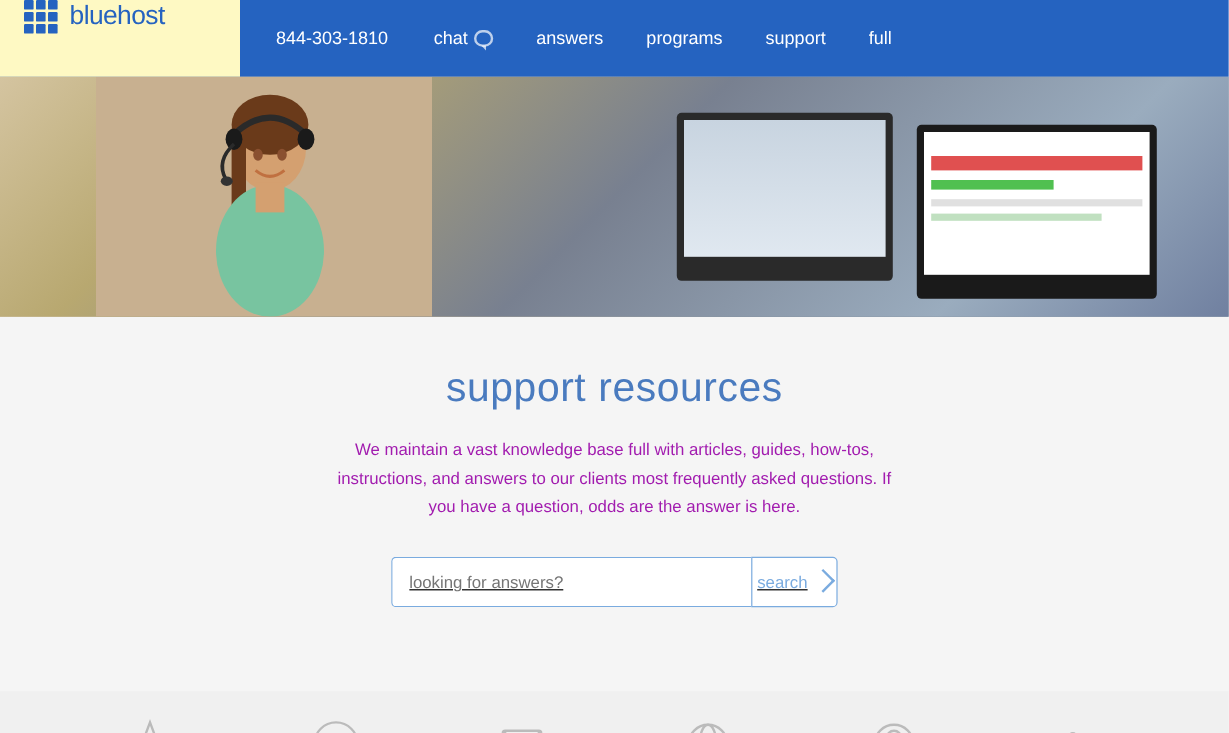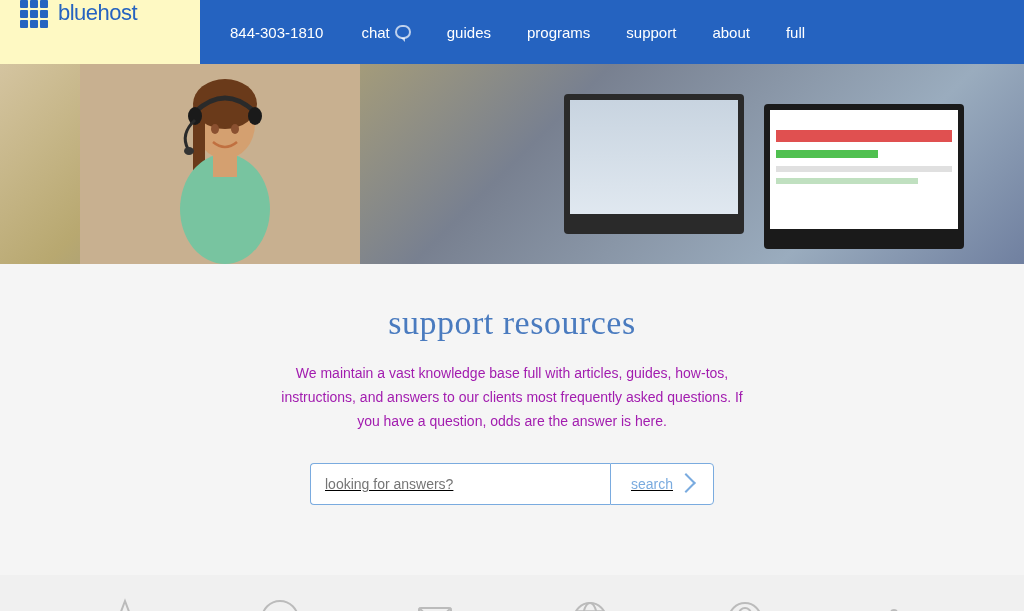--- a/index.html
+++ b/index.html
@@ -142,21 +142,20 @@
       background: #f5f5f5;
       padding: 40px 20px 30px;
       text-align: center;
     }
     .section-title {
       font-size: 34px;
       color: #4a7bbf;
       font-weight: 300;
       margin-bottom: 20px;
       letter-spacing: 0.5px;
-      font-family: Liberation Serif, serif;
     }
     .section-desc {
       font-size: 14px;
       color: #a21caf;
       max-width: 480px;
       margin: 0 auto 30px;
       line-height: 1.7;
     }
     .search-row {
       display: flex;
@@ -173,21 +172,21 @@
       border-right: none;
       border-radius: 4px 0 0 4px;
       padding: 0 14px;
       font-size: 14px;
       color: #aaa;
       outline: none;
       background: white;
     }
     .search-btn {
       height: 42px;
-      width: 104px;
+      width: 72px;
       background: white;
       border: 1.5px solid #7aabdf;
       border-radius: 0 4px 4px 0;
       color: #7aabdf;
       font-size: 14px;
       cursor: pointer;
       display: flex;
       align-items: center;
       justify-content: center;
       gap: 6px;
@@ -247,30 +246,27 @@
     </div>
     <span class="logo-text">bluehost</span>
   </div>
   <nav class="nav">
     <span class="nav-phone">844-303-1810</span>
     <a class="nav-item">
       <span>chat</span>
       <span class="chat-bubble"></span>
     </a>
     <a class="nav-item">
-      <span>guides</span>
+      <span>answers</span>
     </a>
     <a class="nav-item">
       <span>programs</span>
     </a>
     <a class="nav-item">
       <span>support</span>
-    </a>
-    <a class="nav-item">
-      <span>about</span>
     </a>
     <a class="nav-item">
       <span>full</span>
     </a>
   </nav>
 </header>
 
 <div class="hero">
   <div class="hero-overlay"></div>
 

